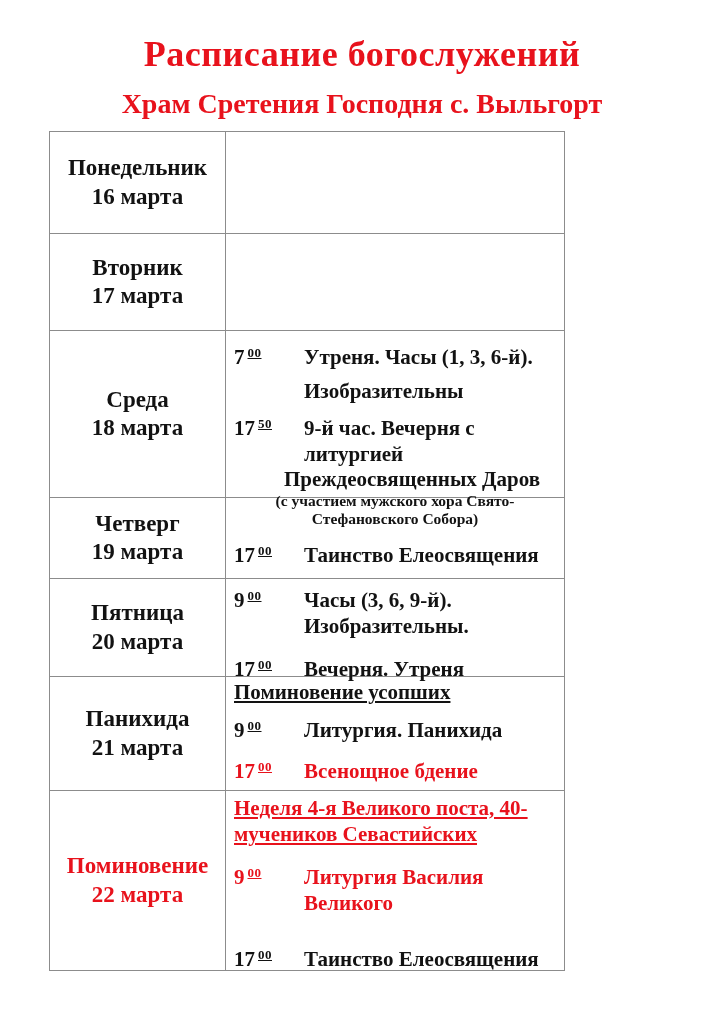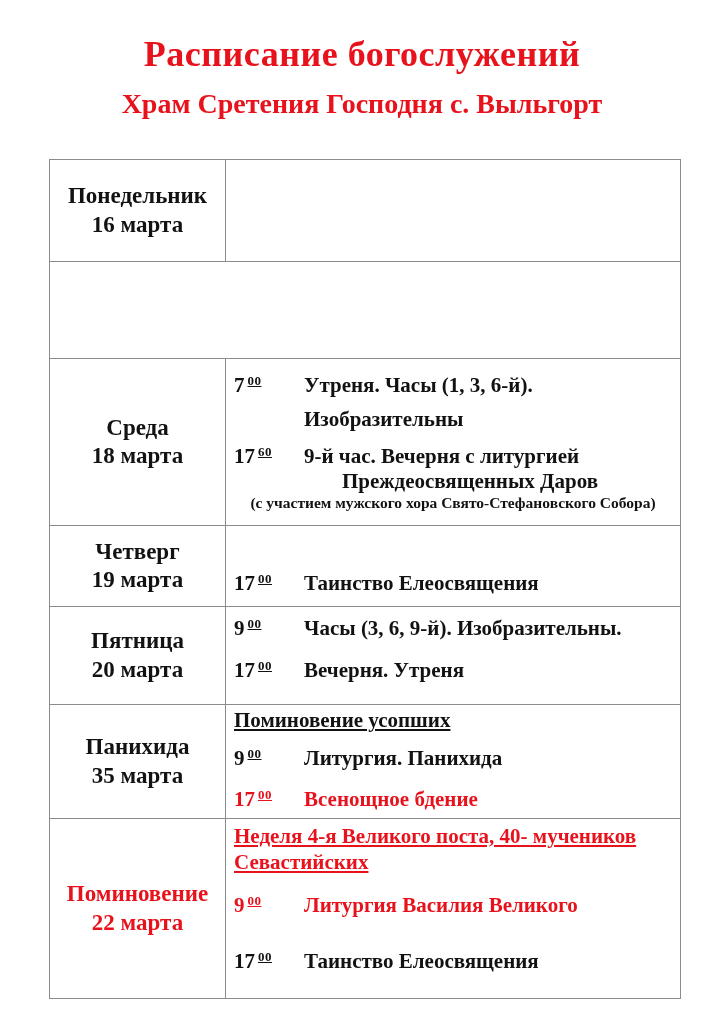--- a/index.html
+++ b/index.html
@@ -10,24 +10,23 @@
   }
   .title {
     text-align:center; margin-top:36px; font-size:36px; line-height:1.05;
     color:var(--red,#e8121c); letter-spacing:0.5px;
   }
   .subtitle {
     text-align:center; margin-top:15px; font-size:28px; line-height:1.05;
     color:var(--red,#e8121c);
   }
   .schedule {
-    position:absolute; left:49px; top:131px; width:632px;
+    position:absolute; left:49px; top:131px; width:516px;
     border:1px solid var(--border,#8c8c8c); box-sizing:border-box;
     background:#fff;
-    margin-top:28px;
   }
   .trow { display:flex; box-sizing:border-box; border-top:1px solid var(--border,#8c8c8c); }
   .trow:first-child { border-top:none; }
   .day-cell {
     flex:0 0 176px; width:176px; box-sizing:border-box;
     border-right:1px solid var(--border,#8c8c8c);
     display:flex; flex-direction:column; justify-content:center; align-items:center;
     text-align:center; font-size:23px; line-height:1.22; padding:2px;
   }
   .svc-cell {
@@ -66,36 +65,40 @@
 
     <div class="trow" style="height:101px">
       <div class="day-cell">
         <span>Понедельник</span>
         <span>16 марта</span>
       </div>
       <div class="svc-cell"></div>
     </div>
 
     <div class="trow" style="height:97px">
+      <div class="day-cell">
+        <span>Вторник</span>
+        <span>17 марта</span>
+      </div>
       <div class="svc-cell"></div>
     </div>
 
     <div class="trow" style="height:167px">
       <div class="day-cell">
         <span>Среда</span>
         <span>18 марта</span>
       </div>
       <div class="svc-cell" style="padding-top:13px">
         <div class="line">
           <span class="tcol"><span>7</span><span class="sup">00</span></span>
           <span class="txt">Утреня. Часы (1, 3, 6-й).</span>
         </div>
         <div class="indent mt8">Изобразительны</div>
         <div class="line mt10">
-          <span class="tcol"><span>17</span><span class="sup">60</span></span>
+          <span class="tcol"><span>17</span><span class="sup">50</span></span>
           <span class="txt">9-й час. Вечерня с литургией</span>
         </div>
         <div class="centerline">Преждеосвященных Даров</div>
         <div class="note">(с участием мужского хора Свято-Стефановского Собора)</div>
       </div>
     </div>
 
     <div class="trow" style="height:81px">
       <div class="day-cell">
         <span>Четверг</span>
@@ -122,21 +125,21 @@
         <div class="line mt16">
           <span class="tcol"><span>17</span><span class="sup">00</span></span>
           <span class="txt">Вечерня. Утреня</span>
         </div>
       </div>
     </div>
 
     <div class="trow" style="height:114px">
       <div class="day-cell">
         <span>Панихида</span>
-        <span>35 марта</span>
+        <span>21 марта</span>
       </div>
       <div class="svc-cell" style="padding-top:2px">
         <div class="u">Поминовение усопших</div>
         <div class="line mt12">
           <span class="tcol"><span>9</span><span class="sup">00</span></span>
           <span class="txt">Литургия. Панихида</span>
         </div>
         <div class="line mt14 red">
           <span class="tcol"><span>17</span><span class="sup">00</span></span>
           <span class="txt">Всенощное бдение</span>

